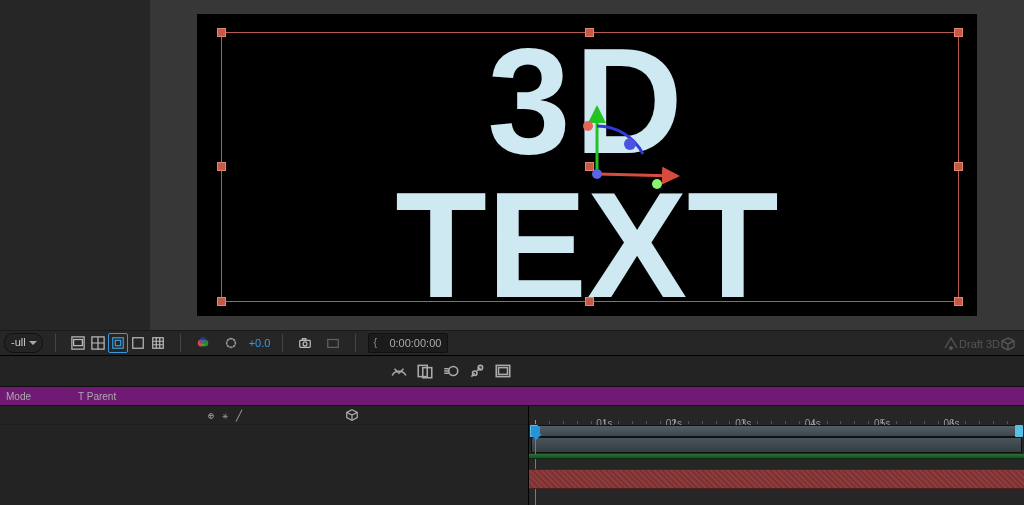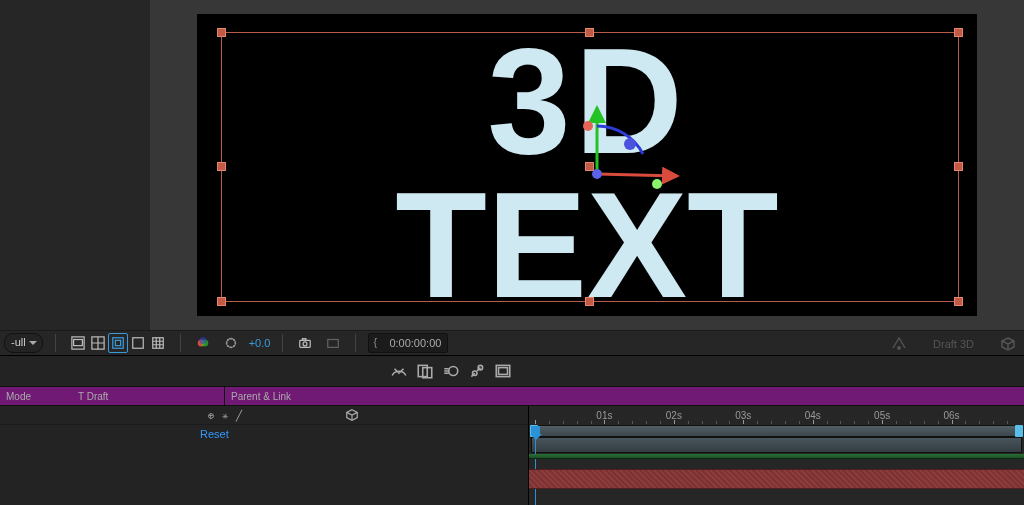--- a/index.html
+++ b/index.html
@@ -51,21 +51,21 @@
   .dd::after { content:""; position:absolute; right:5px; top:7px; border:4px solid transparent; border-top-color:#aaa;}
   .tb-group { display:flex; align-items:center; gap:0;}
   .tb-ico { width:20px; height:20px; display:flex; align-items:center; justify-content:center;
             color:#bbb; border-radius:2px;}
   .tb-ico.active { border: 1px solid #3a9ad9; color:#3a9ad9; box-sizing:border-box; }
   .tb-ico svg { width:14px; height:14px; }
   .vbar { width:1px; height:18px; background:#444; margin:0 4px;}
   .blue-link { color:#3a9ad9; font-size:11px; }
   .timecode-box{position:relative; background:#1b1b1b; border:1px solid #111; height:18px; display:flex; align-items:center; padding-left:20px; padding-right:6px; border-radius:2px;}
   .timecode-box .brace{position:absolute;left:4px;top:2px;color:#888;}
-  .tb-right { position:absolute; right:8px; top:0; height:26px; display:flex; align-items:center; gap:26px; color:#555;justify-content:flex-end;}
+  .tb-right { position:absolute; right:8px; top:0; height:26px; display:flex; align-items:center; gap:0; color:#555;justify-content:flex-end;}
   .tb-right .ico { width:16px; height:16px; color:#555;}
 
   
   .tl-top { position:relative; height:30px; background:#232323; border-bottom:1px solid #111;}
   .tl-top-tools { position:absolute; left:390px; top:6px; display:flex; gap:8px; }
   .tl-top-tools .tico { width:18px; height:18px; display:flex; align-items:center; justify-content:center; color:#aaa;}
   .tl-header { height:18px; background:#701a75; display:flex; border-bottom:1px solid #111;}
   .tl-header .col { display:flex; align-items:center; padding:0 6px; color:#aaa; font-size:10px;}
   .col-mode   { width:60px;}
   .col-tm     { width:140px;}
@@ -89,21 +89,21 @@
   .animate-row .lbl{ margin-left:326px; color:#bbb; font-size:10px;}
   .animate-row .play{ margin-left:4px; width:0;height:0;border:4px solid transparent;border-left:6px solid #ccc;}
   .reset-row { height:18px; display:flex; align-items:center;}
   .reset-row .lbl{ margin-left:200px; color:#3399ff; font-size:11px;}
 
   
   .ruler { position:relative; height:48px; }
   .ruler-top { position:absolute; top:0; left:0; right:0; height:30px;}
   .tick-major{ position:absolute; top:14px; height:4px; width:1px; background:#999;}
   .tick-minor{ position:absolute; top:15px; height:3px; width:1px; background:#555;}
-  .tick-lab { position:absolute; top:4px; transform:translateX(-50%); color:#9a9a9a; font-size:10px;}
+  .tick-lab { position:absolute; top:12px; transform:translateX(-50%); color:#9a9a9a; font-size:10px;}
   .ruler-bar { position:absolute; left:2px; right:2px; top:19px; height:10px;
                background:linear-gradient(#525f66,#3c474d); border:1px solid #111; border-radius:1px;}
   .ruler-bar .cap{position:absolute; top:-1px; width:8px; height:12px;
                   background:#58bfe8; border-radius:1px;}
   .ruler-bar .cap.l{left:-2px;} .ruler-bar .cap.r{right:-2px;}
   .workarea { position:absolute; left:2px; right:2px; top:31px; height:14px;
               background:linear-gradient(#48555c,#333d42); border:1px solid #111;}
   .playhead { position:absolute; left:6px; top:0;}
   .playhead .stem{position:absolute; left:0; top:30px; width:1px; height:120px; background:#2a93d6;}
   .playhead .head{position:absolute; left:-6px; top:20px; width:13px; height:13px;}
@@ -286,43 +286,39 @@
             <svg viewBox="0 0 16 16" class="stroke">
               <rect x="2" y="3" width="12" height="10"></rect>
               <rect x="4" y="5" width="8" height="6"></rect>
             </svg>
           </span>
       </div>
     </div>
 
     <div class="tl-header">
       <div class="col col-mode">Mode</div>
-      <div class="col col-tm">T   Draft</div>
-      <div class="col col-parent">Parent &amp; Link</div>
+      <div class="col col-tm">T   Parent</div>
     </div>
 
     <div class="tl-body">
 
       <div class="tl-left">
         <div class="layer-row">
           <div class="mode"></div>
           <div class="tmcol"></div>
           <div class="swcol">
              <span class="switch-row">⊕ ✳ ╱</span>
              <svg width="14" height="14" viewBox="0 0 16 16" class="stroke" style="margin-left:102px">
                 <path d="M8 2 14 5v6L8 14 2 11V5z"></path>
                 <path d="M2 5l6 3 6-3M8 8v6"></path>
               </svg>
           </div>
         </div>
 
 
-        <div class="reset-row">
-          <span class="lbl">Reset</span>
-        </div>
       </div>
 
       <div class="tl-right">
         <div class="ruler">
           <div class="ruler-top" id="ruler-top">
               <div class="tick-major" style="left: 6px;"></div>
               <div class="tick-minor" style="left: 19.8857px;"></div>
               <div class="tick-minor" style="left: 33.7714px;"></div>
               <div class="tick-minor" style="left: 47.6571px;"></div>
               <div class="tick-minor" style="left: 61.5429px;"></div>

